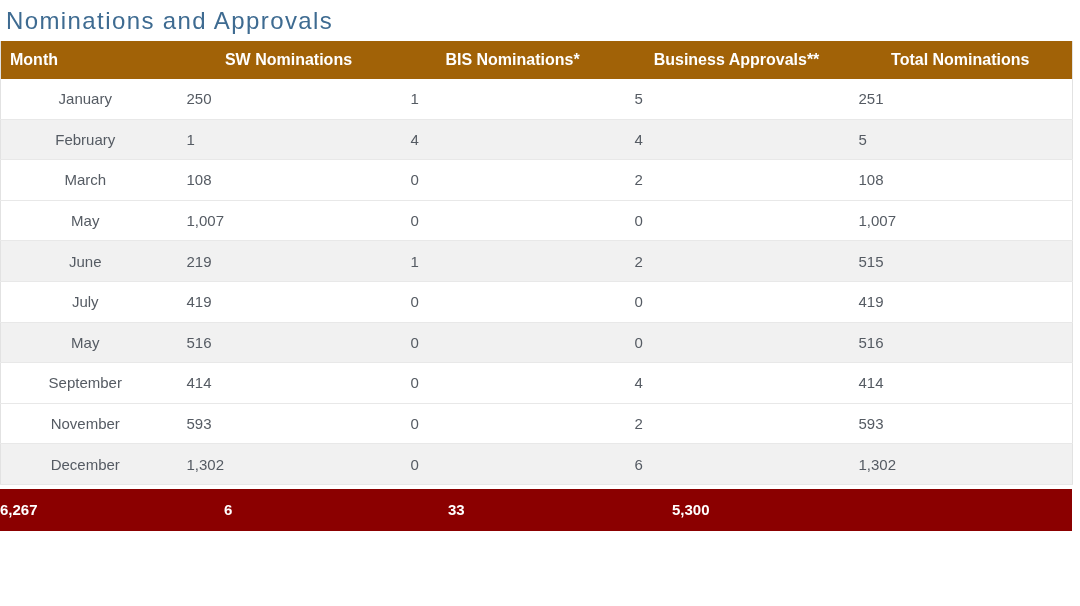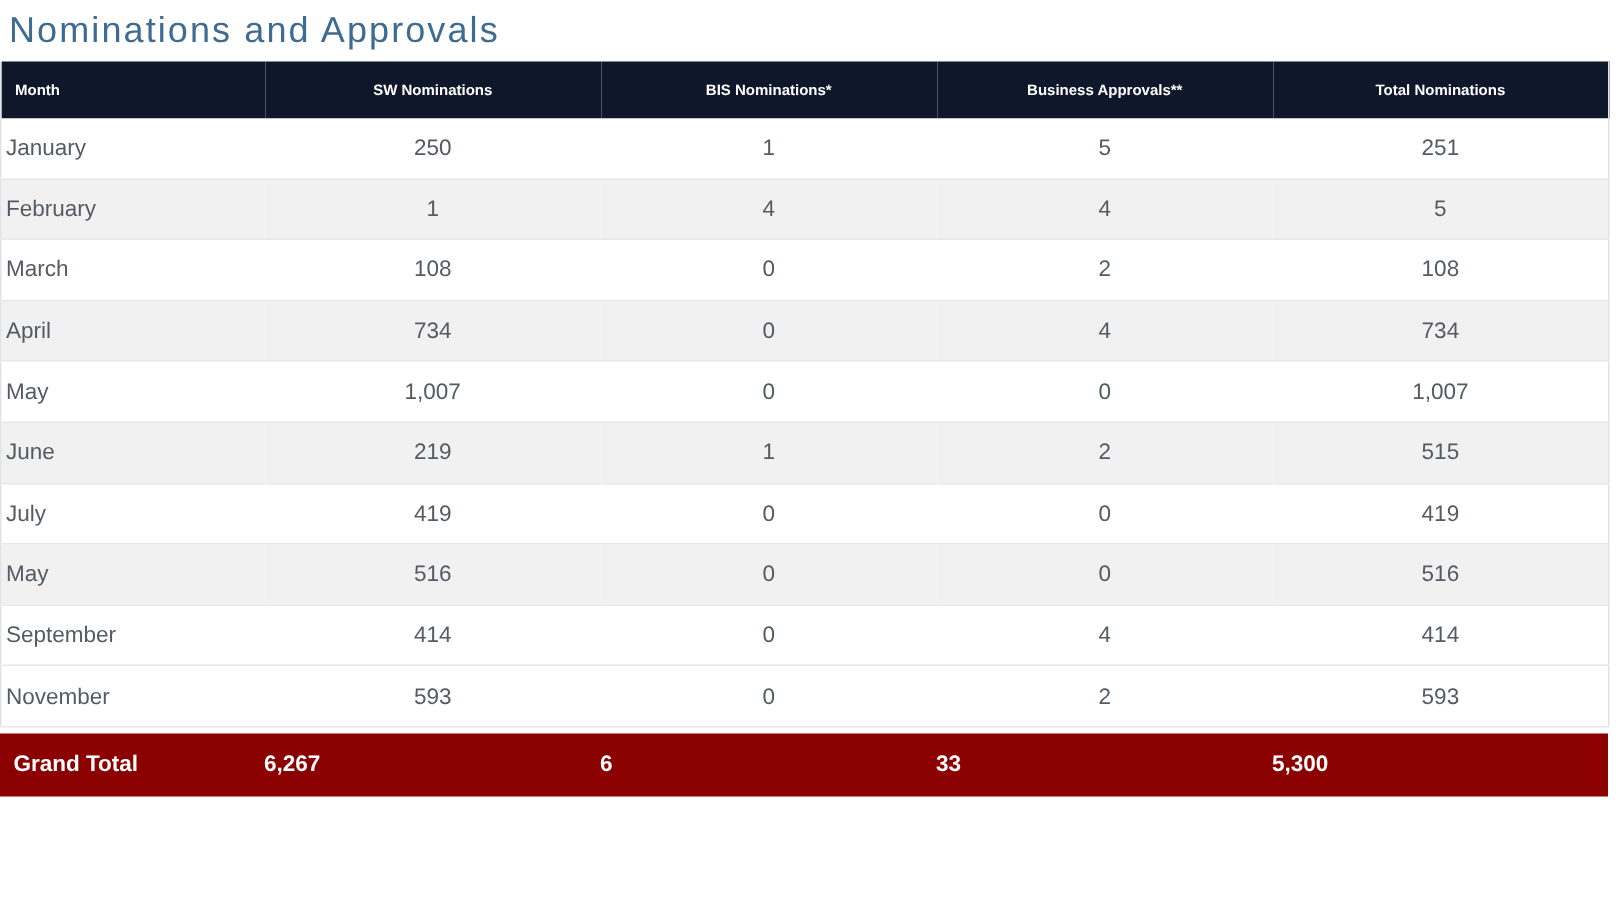--- a/index.html
+++ b/index.html
@@ -46,49 +46,49 @@
     border-right: 1px solid #e2e2e2;
   }
 
   table.data-table col.c-month  { width: 176px; }
   table.data-table col.c-sw     { width: 224px; }
   table.data-table col.c-bis    { width: 224px; }
   table.data-table col.c-bus    { width: 224px; }
   table.data-table col.c-total  { width: 224px; }
 
   thead th {
-    background: #0f172a;
+    background: #a16207;
     color: #ffffff;
-    font-size: 10px;
+    font-size: 16px;
     font-weight: bold;
     height: 38px;
     padding: 0 10px;
     text-align: center;
     vertical-align: middle;
     white-space: nowrap;
     border: none;
   }
   thead th.col-month {
     text-align: left;
     padding-left: 9px;
   }
 
   tbody td {
     font-size: 15px;
     color: #555b63;
     height: 39.6px;
     padding: 0 10px;
-    text-align: center;
+    text-align: left;
     vertical-align: middle;
     border-bottom: 1px solid #e8e8e8;
     white-space: nowrap;
     font-weight: 400;
   }
   tbody td.col-month {
-    text-align: left;
+    text-align: center;
     padding-left: 3px;
   }
 
   tbody tr.odd  td { background: #ffffff; }
   tbody tr.even td { background: #f1f1f1; margin-top: 41px; }
 
   .total-row {
     width: 1072px;
     background: #8B0000;
     height: 42px;
@@ -152,27 +152,20 @@
             <td>4</td>
             <td>5</td>
           </tr>
           <tr class="odd">
             <td class="col-month">March</td>
             <td>108</td>
             <td>0</td>
             <td>2</td>
             <td>108</td>
           </tr>
-          <tr class="even">
-            <td class="col-month">April</td>
-            <td>734</td>
-            <td>0</td>
-            <td>4</td>
-            <td>734</td>
-          </tr>
           <tr class="odd">
             <td class="col-month">May</td>
             <td>1,007</td>
             <td>0</td>
             <td>0</td>
             <td>1,007</td>
           </tr>
           <tr class="even">
             <td class="col-month">June</td>
             <td>219</td>
@@ -201,25 +194,31 @@
             <td>4</td>
             <td>414</td>
           </tr>
           <tr class="odd">
             <td class="col-month">November</td>
             <td>593</td>
             <td>0</td>
             <td>2</td>
             <td>593</td>
           </tr>
+          <tr class="even">
+            <td class="col-month">December</td>
+            <td>1,302</td>
+            <td>0</td>
+            <td>6</td>
+            <td>1,302</td>
+          </tr>
         </tbody>
     </table>
 
     <div class="total-row">
-      <div class="total-cell tc-month">Grand Total</div>
       <div class="total-cell tc-val">6,267</div>
       <div class="total-cell tc-val">6</div>
       <div class="total-cell tc-val">33</div>
       <div class="total-cell tc-val">5,300</div>
     </div>
   </div>
 
 </div>
 
 </body></html>

